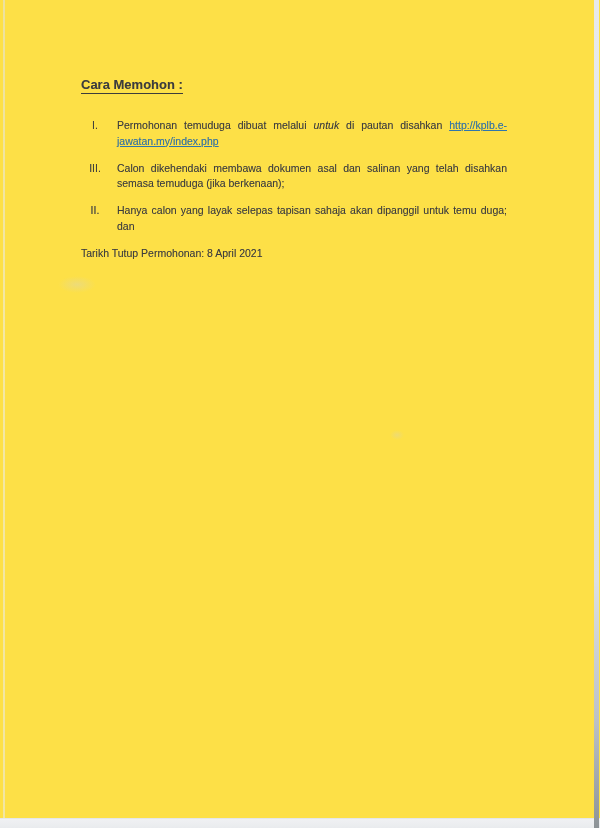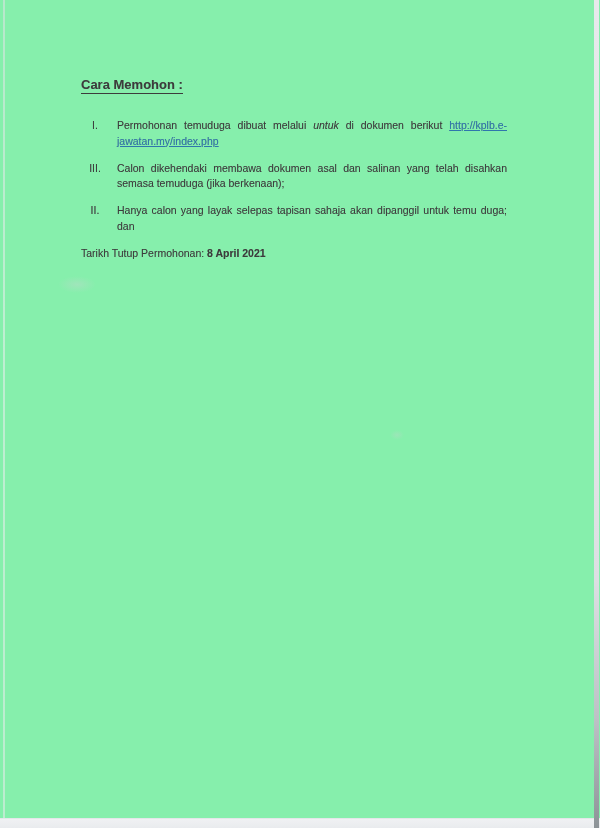--- a/index.html
+++ b/index.html
@@ -4,21 +4,21 @@
 <style>
   html, body {
     margin: 0;
     padding: 0;
     background: #ffffff;
   }
   .page {
     position: relative;
     width: 600px;
     height: 828px;
-    background: #86efac;
+    background: #fde047;
     overflow: hidden;
     font-family: "Liberation Sans", "DejaVu Sans", sans-serif;
   }
 
   
   .edge-left {
     position: absolute;
     top: 0; left: 3px;
     width: 2px; height: 100%;
     background: linear-gradient(to bottom, #dfe2e5 0%, #eceef0 40%, #e8eaec 100%);
@@ -90,34 +90,34 @@
   }
   .url-link {
     color: #2f76ad;
     text-decoration: underline;
   }
   .closing {
     margin: 0;
     font-size: 10.5px;
     line-height: 15px;
   }
-  .closing b { font-weight: bold; }
+  .closing b { font-weight: normal; }
 </style>
 </head>
 <body>
 
 <div class="page">
 
   <div class="content">
 
     <h1 class="heading"><span class="underlined">Cara Memohon :</span></h1>
 
     <div class="item">
       <span class="num">I.</span>
-      <p class="body"><span>Permohonan temuduga dibuat melalui </span><i>untuk</i><span> di dokumen berikut </span><a href="#" class="url-link">http://kplb.e-jawatan.my/index.php</a></p>
+      <p class="body"><span>Permohonan temuduga dibuat melalui </span><i>untuk</i><span> di pautan disahkan </span><a href="#" class="url-link">http://kplb.e-jawatan.my/index.php</a></p>
     </div>
 
     <div class="item">
       <span class="num">III.</span>
       <p class="body">Calon dikehendaki membawa dokumen asal dan salinan yang telah disahkan semasa temuduga (jika berkenaan);</p>
     </div>
 
     <div class="item">
       <span class="num">II.</span>
       <p class="body">Hanya calon yang layak selepas tapisan sahaja akan dipanggil untuk temu duga; dan</p>

